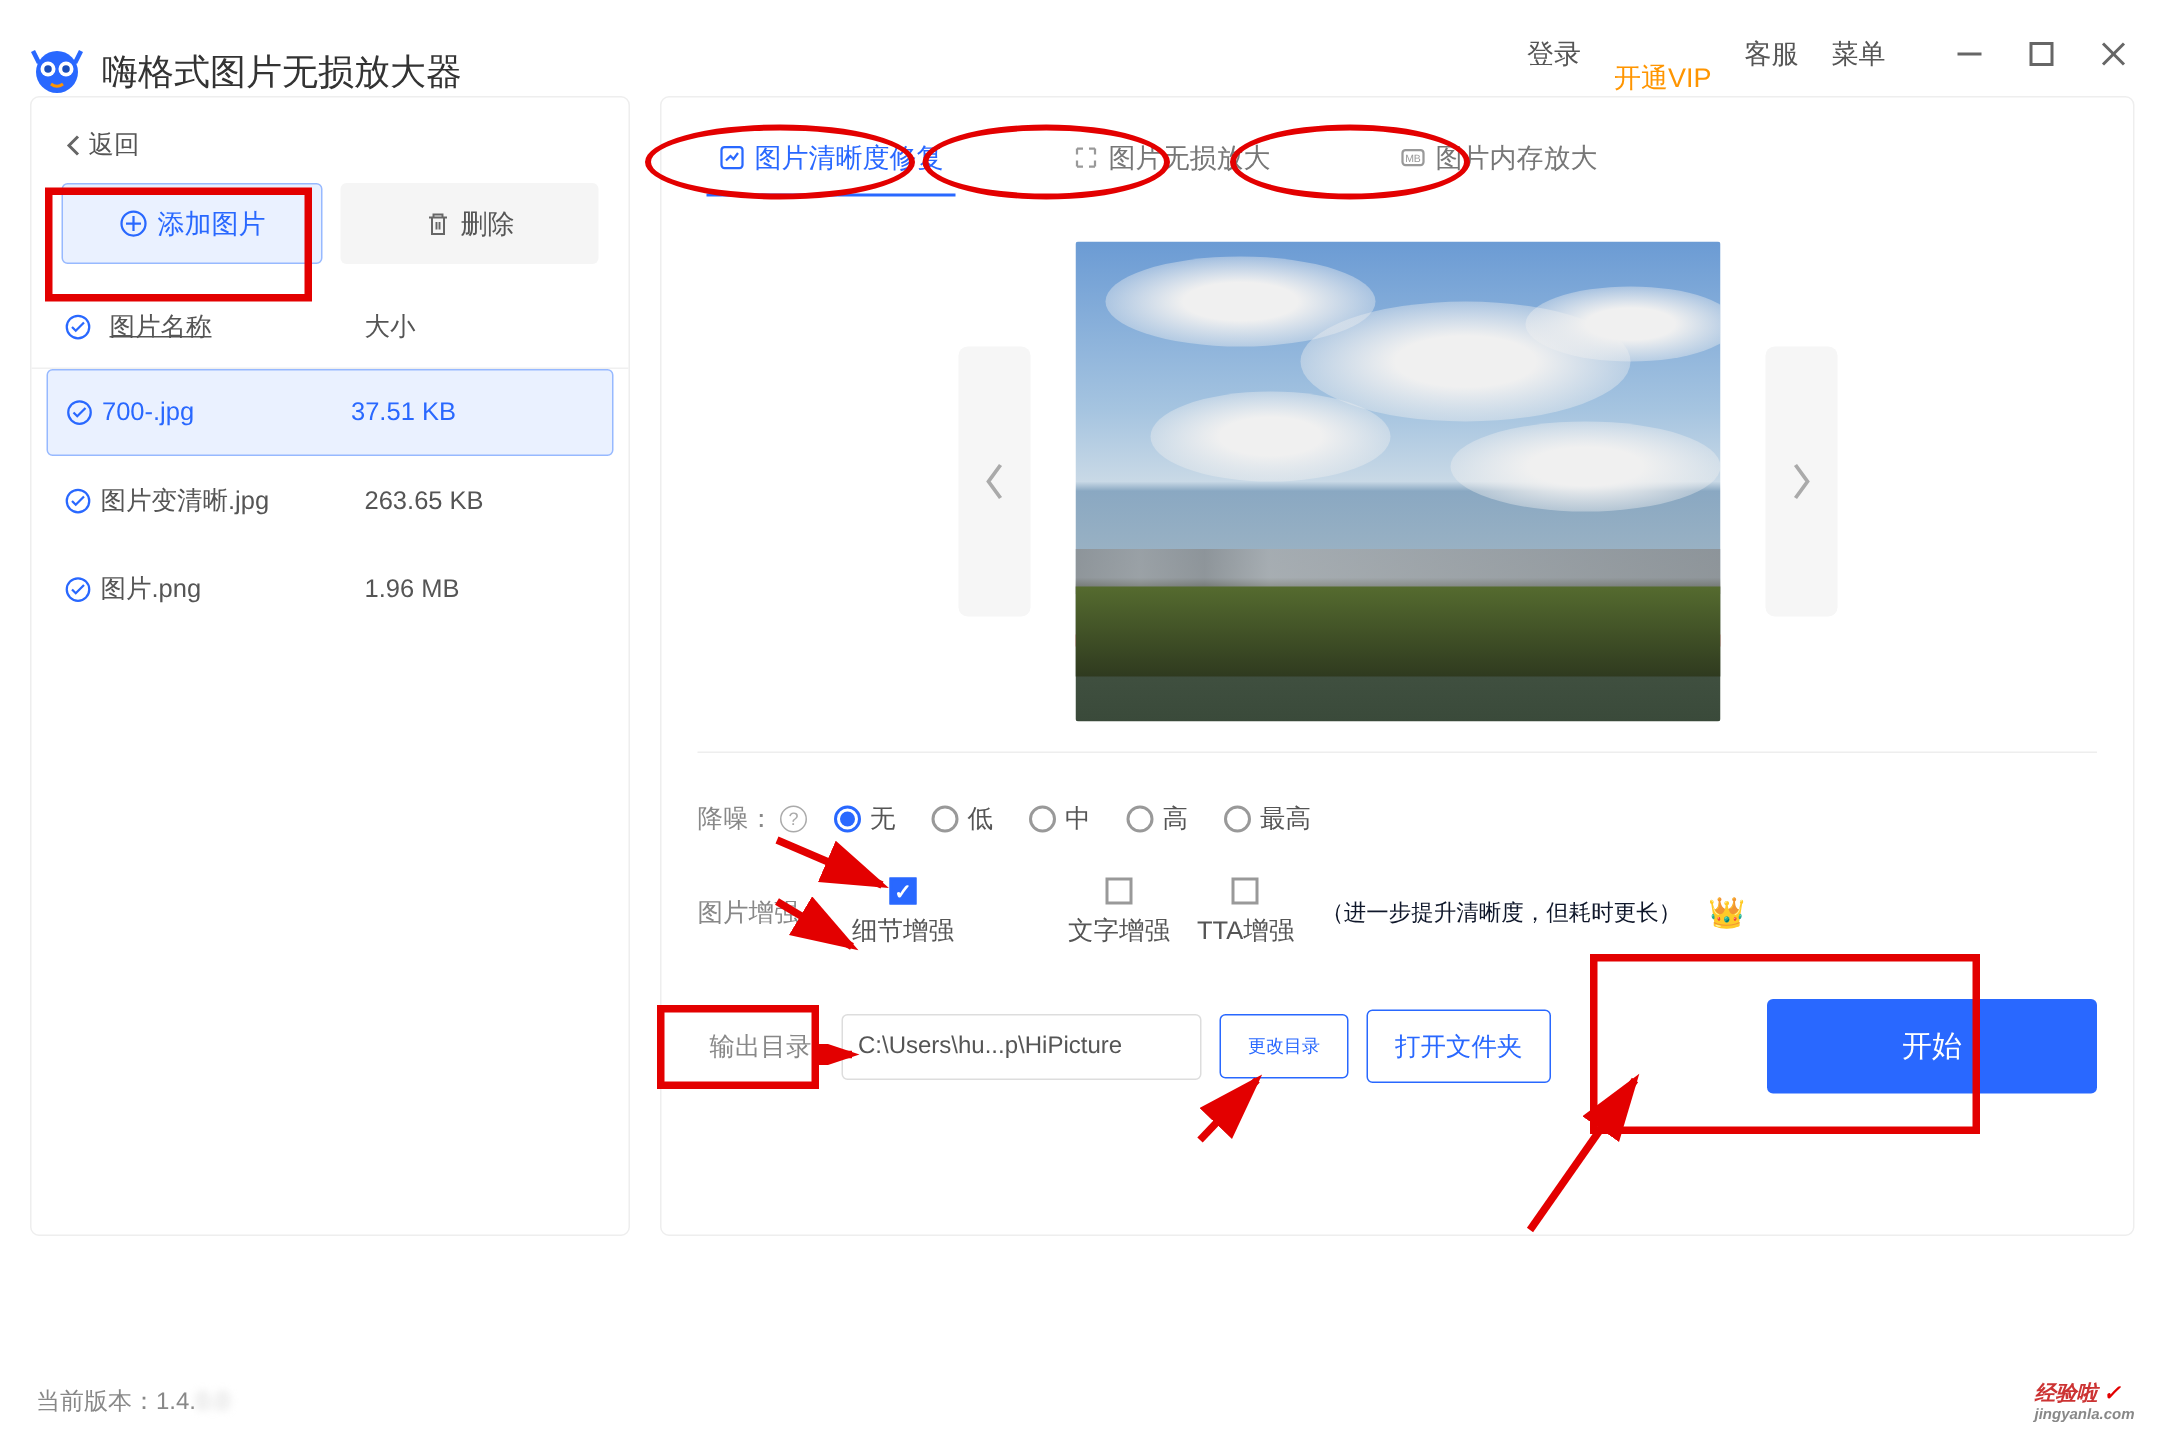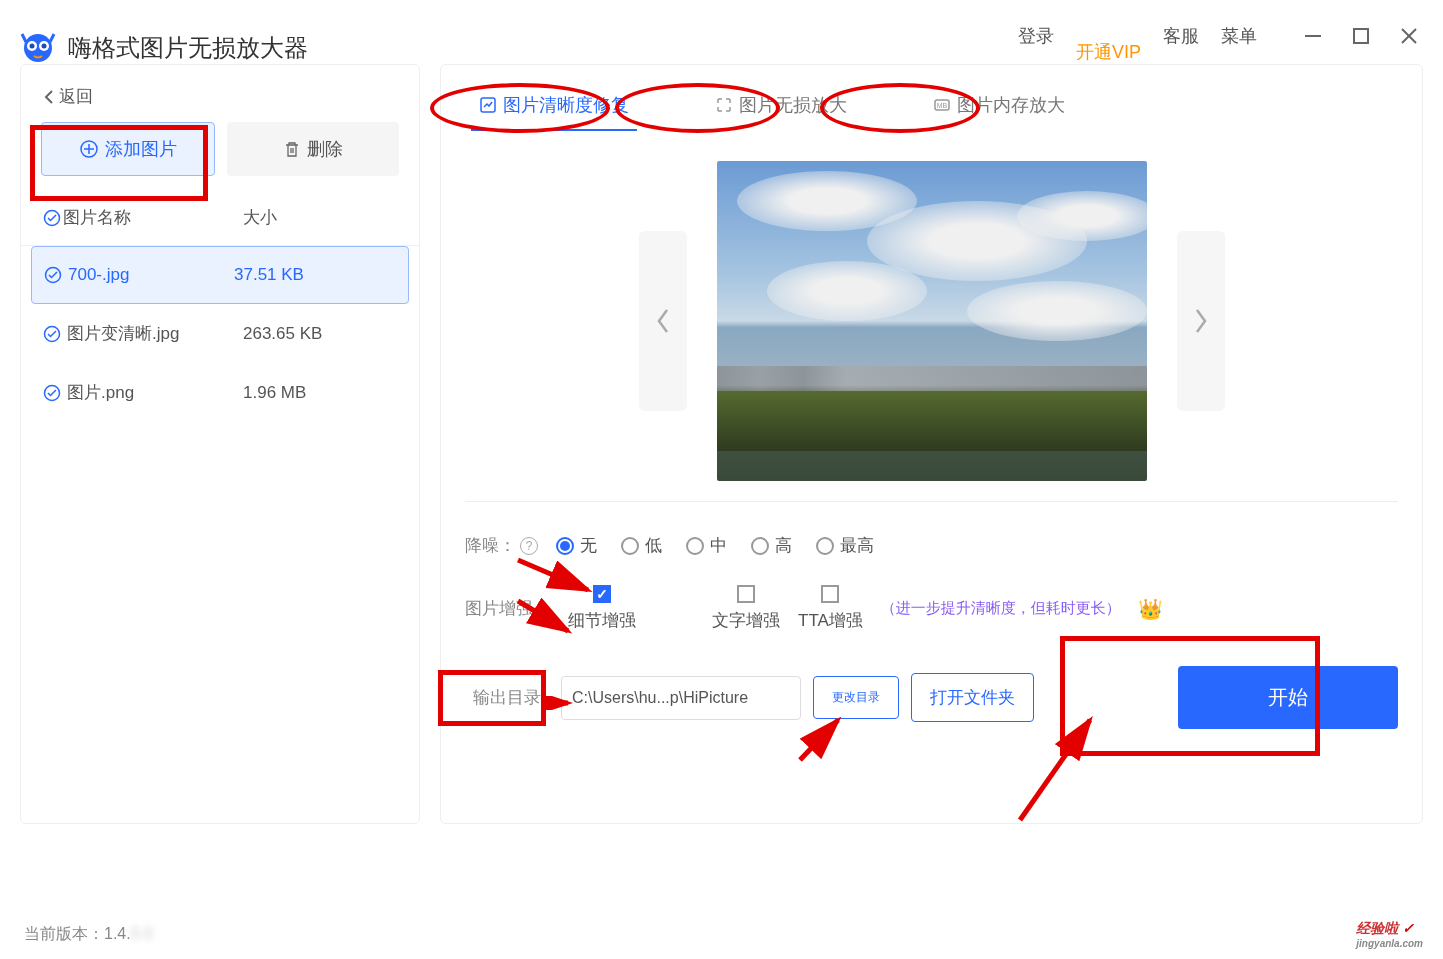--- a/index.html
+++ b/index.html
@@ -15,21 +15,21 @@
 .win-btn { width: 28px; height: 28px; cursor: pointer; display: flex; align-items: center; justify-content: center; }
 
 .main-area { display: flex; padding: 0 20px; gap: 20px; height: 760px; }
 
 .sidebar { width: 400px; border: 1px solid #eee; border-radius: 6px; padding: 12px 0; }
 .back-row { padding: 8px 22px 14px 22px; display:flex; align-items:center; gap:4px; font-size:17px; color:#555; cursor:pointer;}
 .sidebar-buttons { display: flex; gap: 12px; padding: 0 20px 14px 20px; }
 .add-btn { flex: 1; height: 54px; background: #eaf1ff; border: 1px solid #97b9ff; color: #2968ff; font-size: 18px; display: flex; align-items: center; justify-content: center; gap: 6px; cursor: pointer; border-radius: 4px; position:relative;}
 .del-btn { flex: 1; height: 54px; background: #f5f5f5; border: none; color: #555; font-size: 18px; display: flex; align-items: center; justify-content: center; gap: 6px; cursor: pointer; border-radius: 4px; }
 .file-header { display: flex; padding: 16px 22px; border-bottom: 1px solid #f0f0f0; font-size: 17px; color: #555; }
-.file-header .col-name { width: 200px; display:flex; align-items:center; gap:2px;}
+.file-header .col-name { width: 200px; display:flex; align-items:center; gap:12px;text-decoration:underline;}
 .file-row { display: flex; padding: 18px 22px; font-size: 17px; color: #555; align-items: center; cursor:pointer;}
 .file-row.selected { background: #eaf1ff; border: 1px solid #97b9ff; border-radius: 4px; margin: 0 10px; padding: 18px 12px; color: #2968ff; }
 .file-row .col-name { width: 200px; display:flex; align-items:center; gap:6px;}
 .file-row.selected .col-name {width:190px;}
 .check-icon{width:18px;height:18px;flex-shrink:0;}
 
 .content { flex: 1; border: 1px solid #eee; border-radius: 6px; padding: 0 24px 24px 24px; position:relative;}
 .tabs { display: flex; gap: 70px; padding: 24px 6px 10px 6px; }
 .tab { display: flex; align-items: center; gap: 6px; font-size: 18px; color: #777; cursor: pointer; position:relative; padding:4px 8px;}
 .tab.active { color: #2968ff; }
@@ -49,21 +49,21 @@
 .opt-label { color: #888; display:flex;align-items:center;gap:4px;}
 .help-icon{width:18px;height:18px;border:1px solid #aaa;border-radius:50%;display:inline-flex;align-items:center;justify-content:center;font-size:12px;color:#aaa;}
 .radio-item { display: flex; align-items: center; gap: 6px; cursor:pointer;}
 .radio { width: 18px; height: 18px; border: 2px solid #999; border-radius: 50%; display:inline-flex;align-items:center;justify-content:center;}
 .radio.checked { border-color: #2968ff; }
 .radio.checked::after{content:'';width:10px;height:10px;background:#2968ff;border-radius:50%;}
 .check-item{display:flex;align-items:center;gap:6px;cursor:pointer;flex-direction:column;}
 .checkbox{width:18px;height:18px;border:2px solid #999;display:inline-flex;align-items:center;justify-content:center;}
 .checkbox.checked{border-color:#2968ff;background:#2968ff;}
 .checkbox.checked::after{content:'✓';color:#fff;font-size:14px;font-weight:bold;}
-.hint-text{color:#8b5cf6;font-size:15px;}
+.hint-text{color:#0f172a;font-size:15px;}
 .crown-icon{color:#ffb300;font-size:20px;}
 
 .output-row { display: flex; align-items: center; gap: 12px; padding: 20px 0 0 0; }
 .out-label{font-size:17px;color:#888;padding:12px 8px;}
 .path-box { flex:0 0 240px; border: 1px solid #ddd; padding: 12px 10px; font-size: 16px; color: #555; border-radius:4px;}
 .dir-btn { border: 1px solid #2968ff; color: #2968ff; padding: 12px 18px; font-size: 12px; background: #fff; cursor: pointer; border-radius:4px;}
 .open-btn{border: 1px solid #2968ff; color: #2968ff; padding: 12px 18px; font-size: 17px; background: #fff; cursor: pointer;border-radius:4px;}
 .start-btn { margin-left: auto; background: #2968ff; color: #fff; border: none; padding: 18px 90px; font-size: 20px; cursor: pointer; border-radius:4px;}
 
 .footer { position: absolute; bottom: 14px; left: 24px; font-size: 16px; color: #888; }

